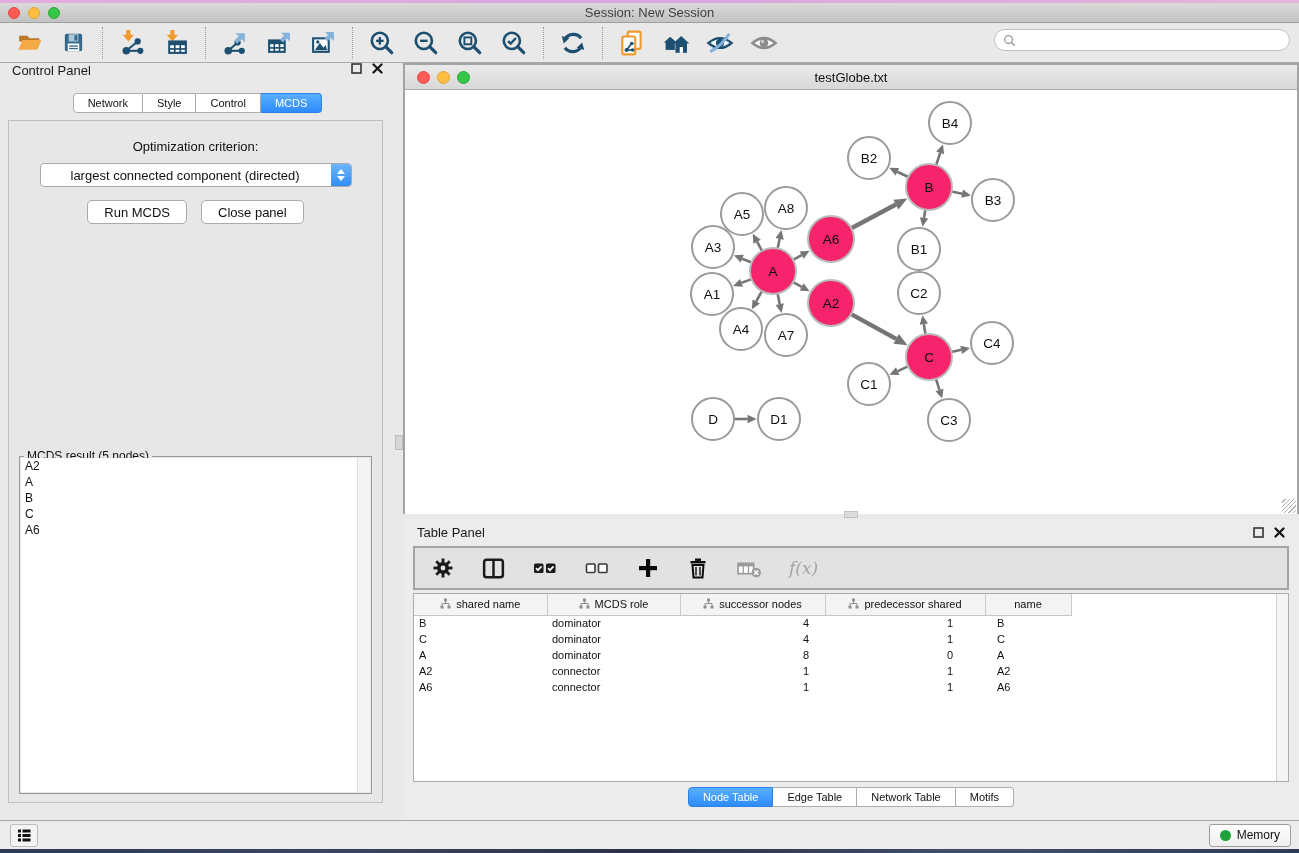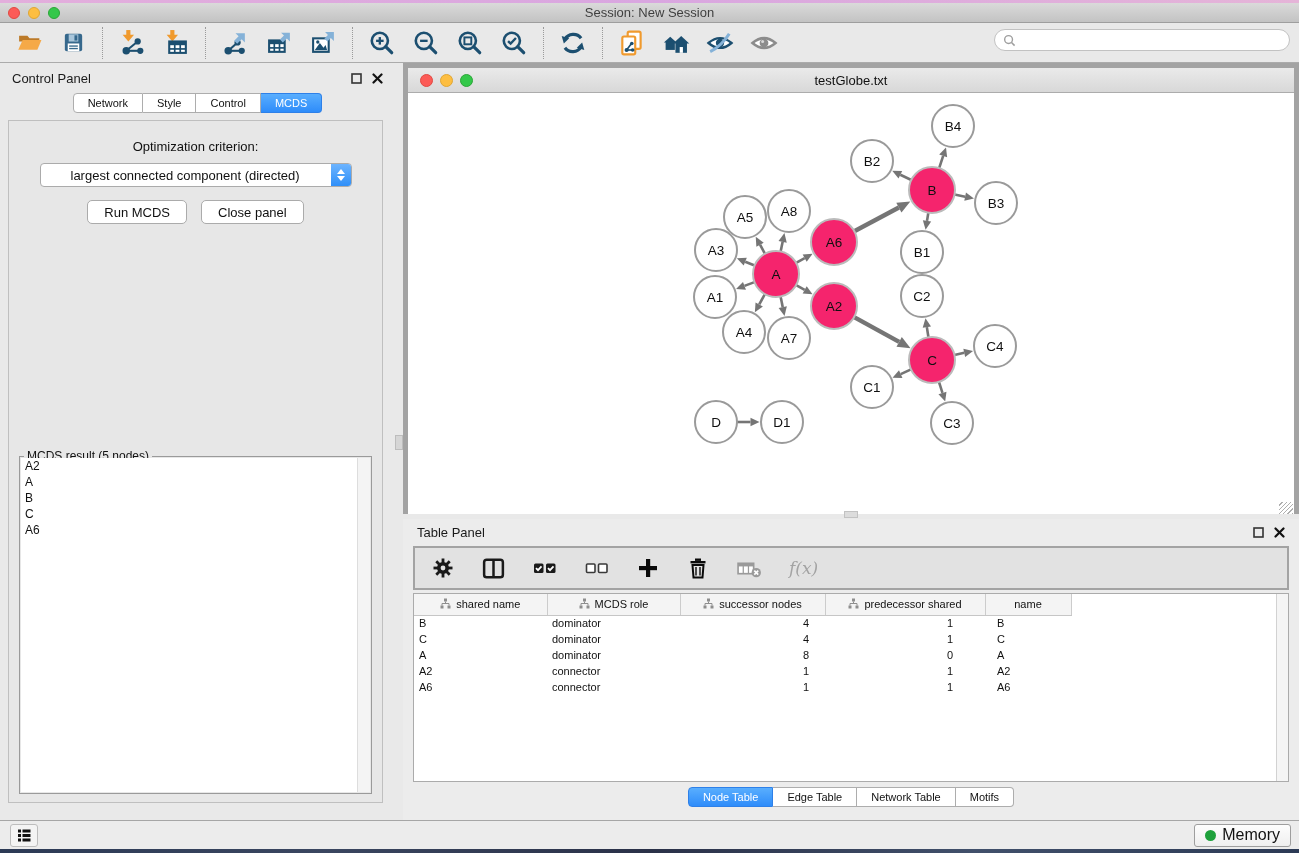--- a/index.html
+++ b/index.html
@@ -27,21 +27,21 @@
   .tb-sep { width:1px; height:32px; border-left:1px dotted #9A9A9A; }
   .tb-btn { width:34px; height:34px; display:flex; align-items:center; justify-content:center; cursor:default; }
   .searchbox { position:absolute; right:9px; top:6px; width:296px; height:22px;
     background:#FFFFFF; border:1px solid #C2C2C2; border-radius:12px;
     display:flex; align-items:center; padding:0 8px; gap:5px; }
   .searchbox input { border:none; outline:none; flex:1; font-size:12px; background:transparent;
     font-family:"Liberation Sans", sans-serif; }
 
   
   .control-panel { position:absolute; left:0; top:63px; width:395px; height:757px; background:#E9E9E9; }
-  .cp-header { height:30px; display:flex; align-items:center; padding:0 12px; }
+  .cp-header { height:30px; display:flex; align-items:flex-start; padding:0 12px; }
   .cp-header .panel-title { font-size:13px; color:#1A1A1A; }
   .panel-winbtns { margin-left:auto; display:flex; gap:10px; align-items:center; }
   .cp-tabs { display:flex; justify-content:center; }
   .seg { background:#FFFFFF; border:1px solid #ADADAD; border-left:none; font-size:11px;
     padding:3px 14px; color:#111; cursor:default; }
   .seg.first { border-left:1px solid #ADADAD; border-radius:4px 0 0 4px; }
   .seg.last { border-radius:0 4px 4px 0; }
   .seg.active { background:linear-gradient(#59AEFE,#2E8CFA); color:#fff; border-color:#2E80E8; }
   .cp-box { position:absolute; left:8px; right:12px; top:57px; bottom:17px;
     border:1px solid #BFBFBF; background:#E7E7E7; }
@@ -68,21 +68,21 @@
     background:#F4F4F4; border-left:1px solid #DDDDDD; }
   .result-item { font-size:12px; line-height:16px; padding-left:4px; color:#111; }
 
   
   .v-splitter { position:absolute; left:395px; top:63px; width:8px; height:757px; background:#E9E9E9; }
   .v-splitter .handle { position:absolute; left:0; top:372px; width:8px; height:15px;
     background:#D6D6D6; border:1px solid #BDBDBD; }
 
   
   .net-window { position:absolute; left:403px; top:63px; right:0; height:451px;
-    border:5px solid #a3a3a3; background:#fff; }
+    border:2px solid #a3a3a3; background:#fff; }
   .net-titlebar { height:25px; background:linear-gradient(#EAEAEA,#D8D8D8);
     border-bottom:1px solid #ACACAC; display:flex; align-items:center; position:relative; }
   .net-titlebar .traffic { margin-left:12px; gap:7px; }
   .net-titlebar .light { width:13px; height:13px; }
   .net-title { position:absolute; left:0; right:0; text-align:center; font-size:13px; color:#111; }
   .net-canvas { position:relative; width:100%; height:424px; background:#fff; }
   .net-canvas svg { position:absolute; left:0; top:0; }
   .resize-grip { position:absolute; right:1px; bottom:1px; width:14px; height:14px;
     background:repeating-linear-gradient(135deg, transparent, transparent 2px, #AFAFAF 2px, #AFAFAF 3px); }
 
@@ -113,21 +113,21 @@
     background:#F5F5F5; border-left:1px solid #D2D2D2; }
   .tp-tabs { display:flex; justify-content:center; margin-top:5px; }
 
   
   .statusbar { position:absolute; left:0; top:820px; width:100%; height:29px;
     background:#ECECEC; border-top:1px solid #A6A6A6; display:flex; align-items:center; }
   .sb-left-btn { margin-left:10px; width:28px; height:23px; background:#F4F4F4;
     border:1px solid #BDBDBD; border-radius:3px; display:flex; align-items:center; justify-content:center; }
   .memory-btn { margin-left:auto; margin-right:8px; height:23px; background:linear-gradient(#FDFDFD,#EFEFEF);
     border:1px solid #9E9E9E; border-radius:3px; display:flex; align-items:center; gap:6px;
-    padding:0 10px; font-size:16px; color:#111; }
+    padding:0 10px; font-size:12px; color:#111; }
   .memory-dot { width:11px; height:11px; border-radius:50%; background:#1FA13C; }
   .desktop-bottom { position:absolute; left:0; top:849px; width:100%; height:4px;
     background:linear-gradient(90deg,#2C3A55,#3A4660,#2A3148,#41506B,#2C3A55); }
 </style>
 </head>
 <body>
 
 <div id="screen">
 
   <div class="desktop-top"></div>

